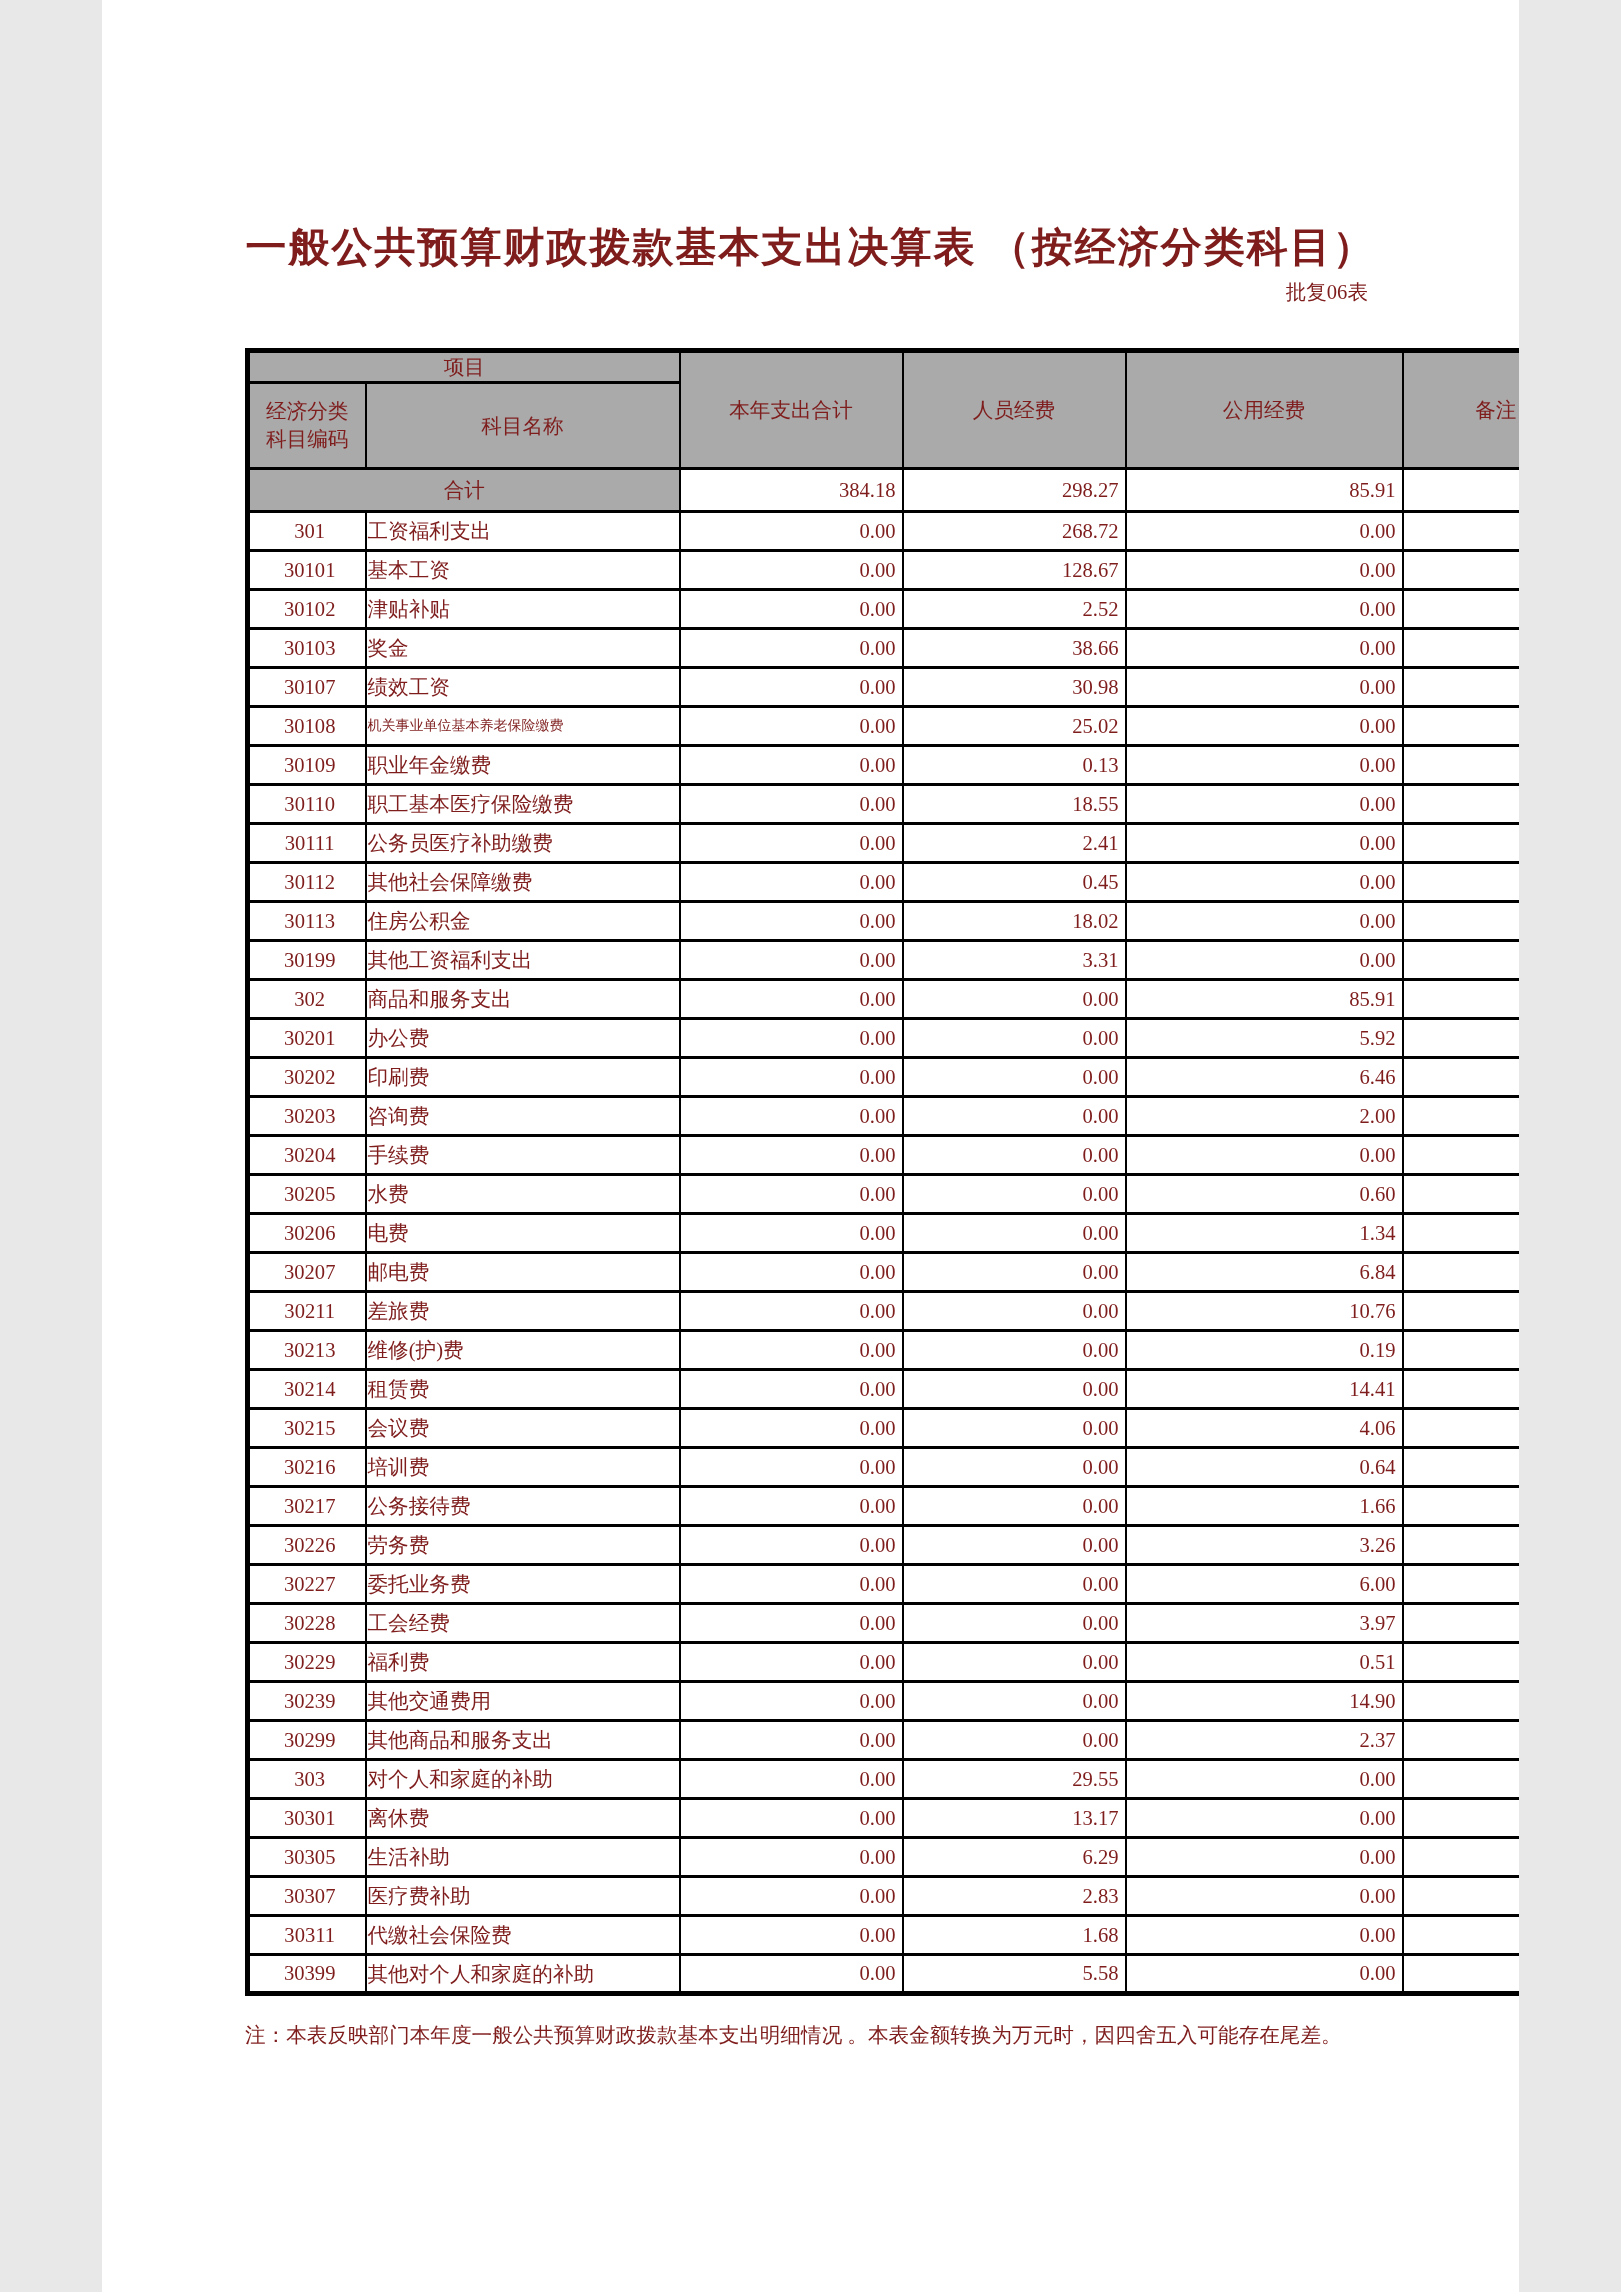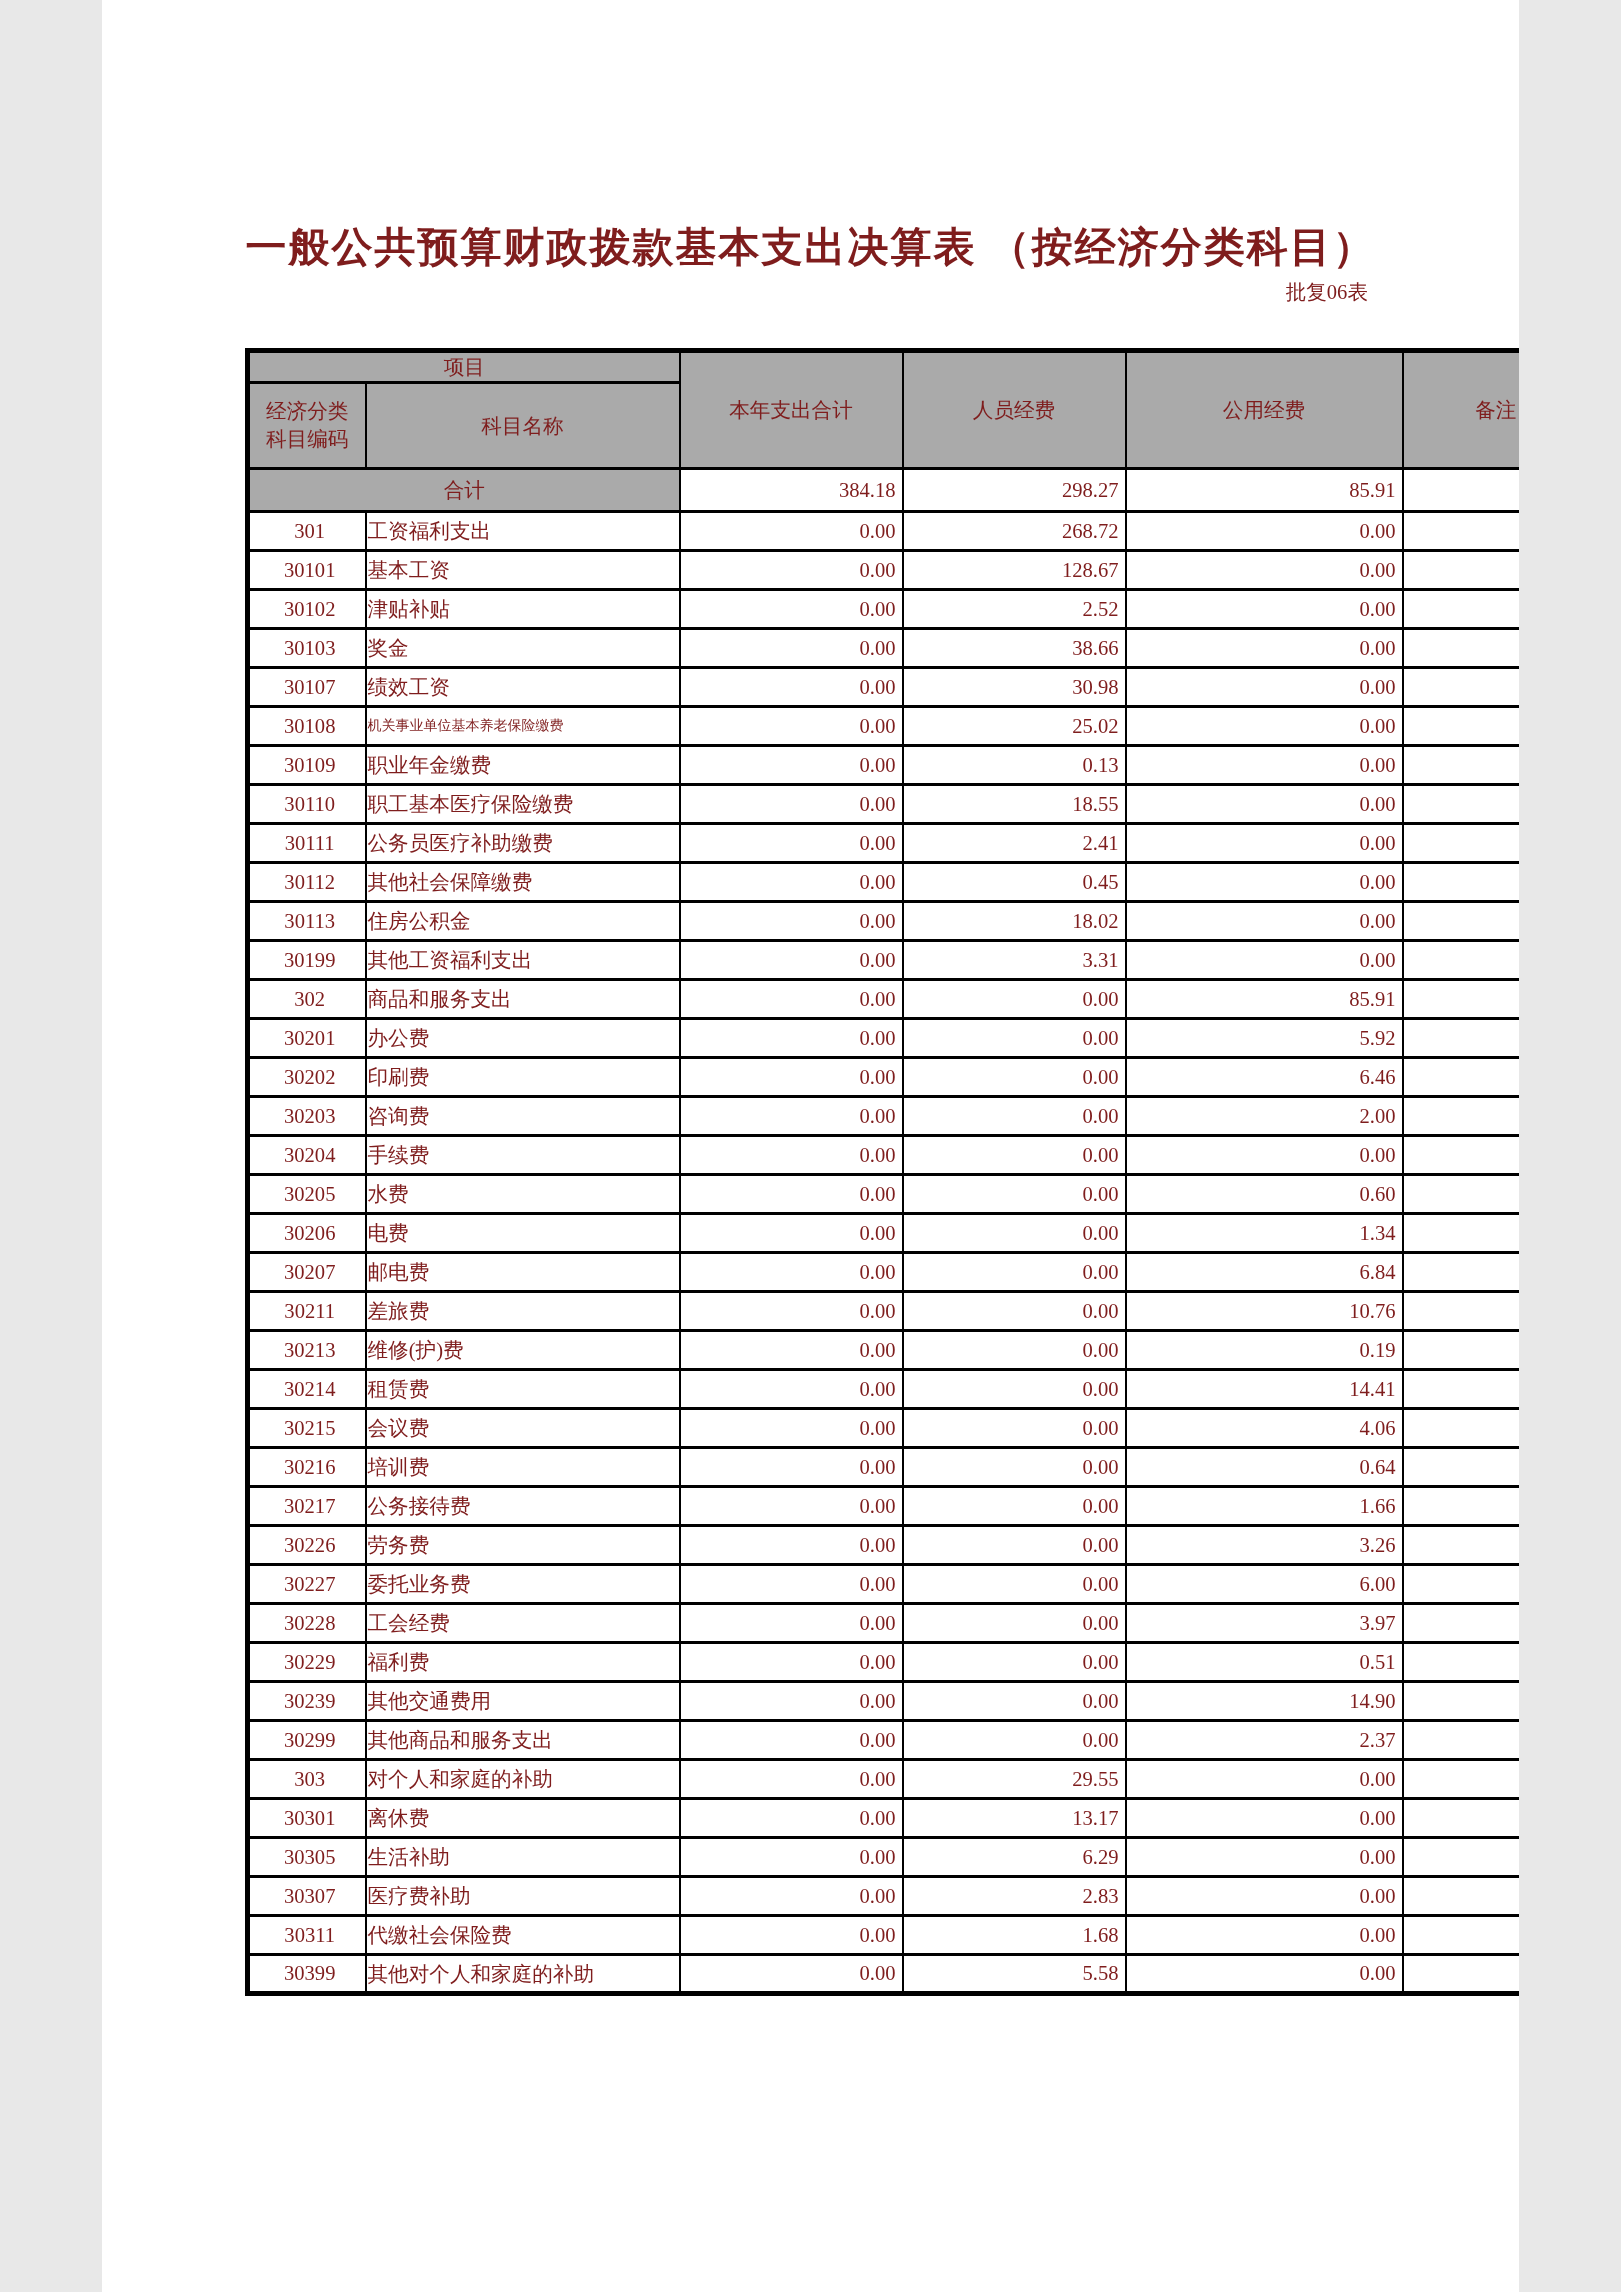--- a/index.html
+++ b/index.html
@@ -409,15 +409,16 @@
           <td class="code">30399</td>
           <td class="name l2">其他对个人和家庭的补助</td>
           <td class="num">0.00</td>
           <td class="num">5.58</td>
           <td class="num">0.00</td>
           <td class="remarks"></td>
         </tr>
       </tbody>
   </table>
 
+  <div class="note">注：本表反映部门本年度一般公共预算财政拨款基本支出明细情况 。本表金额转换为万元时，因四舍五入可能存在尾差。</div>
 
 </div>
 
 
 </body></html>

